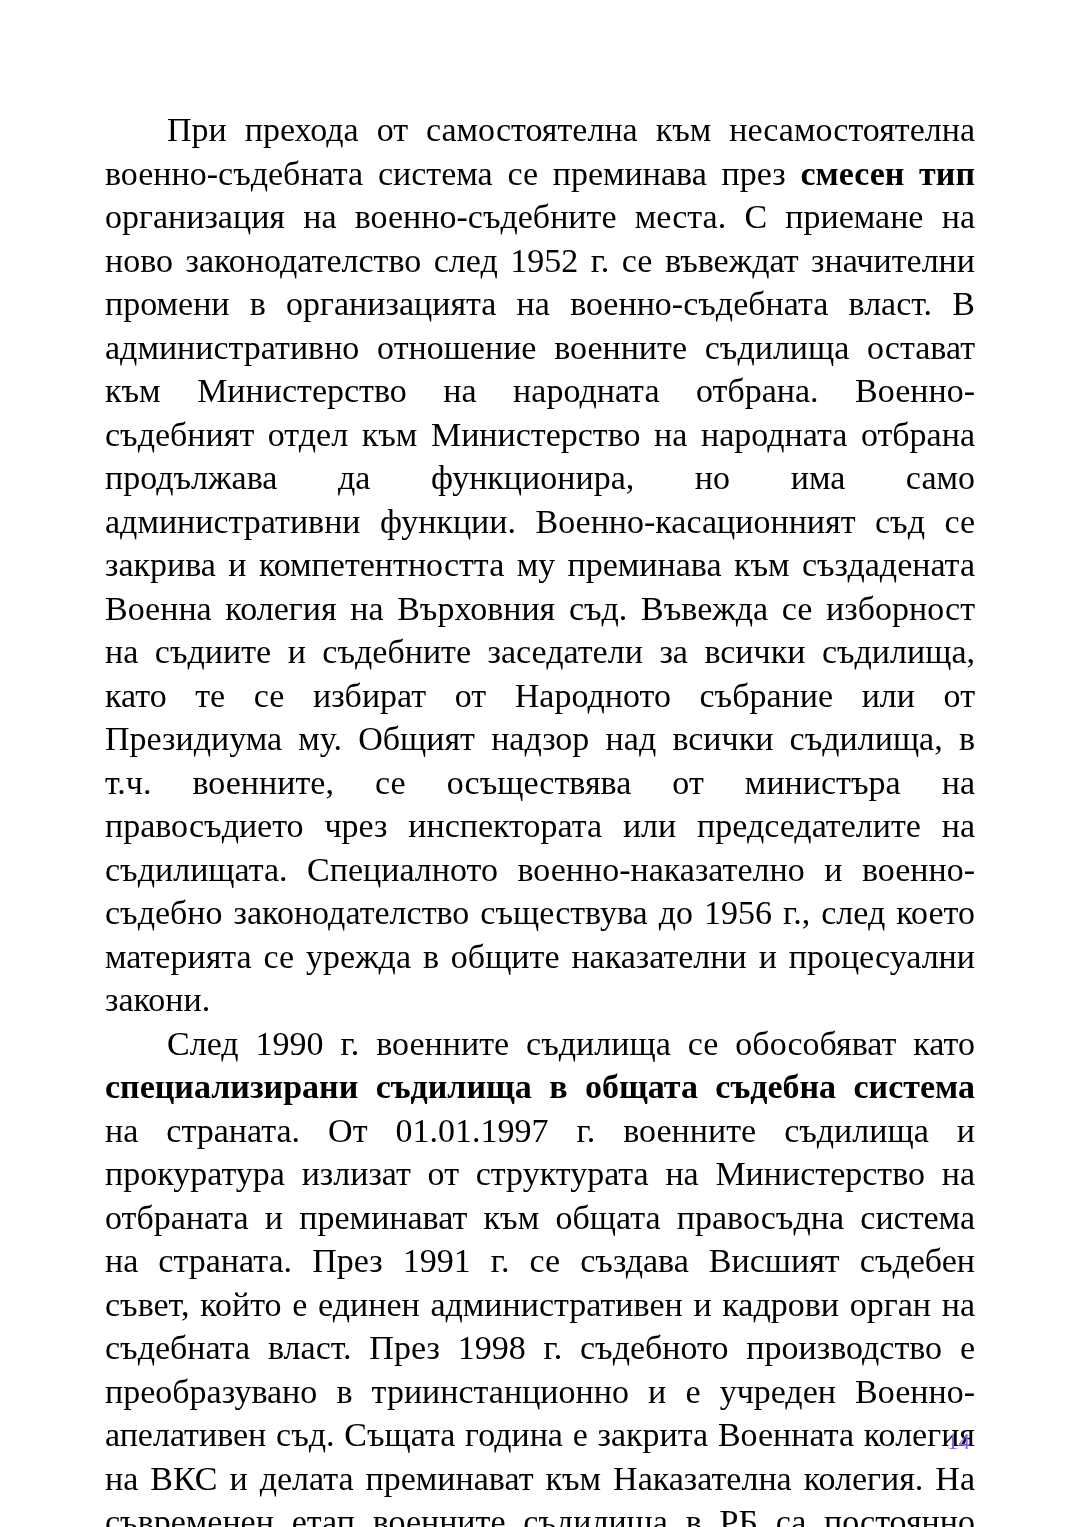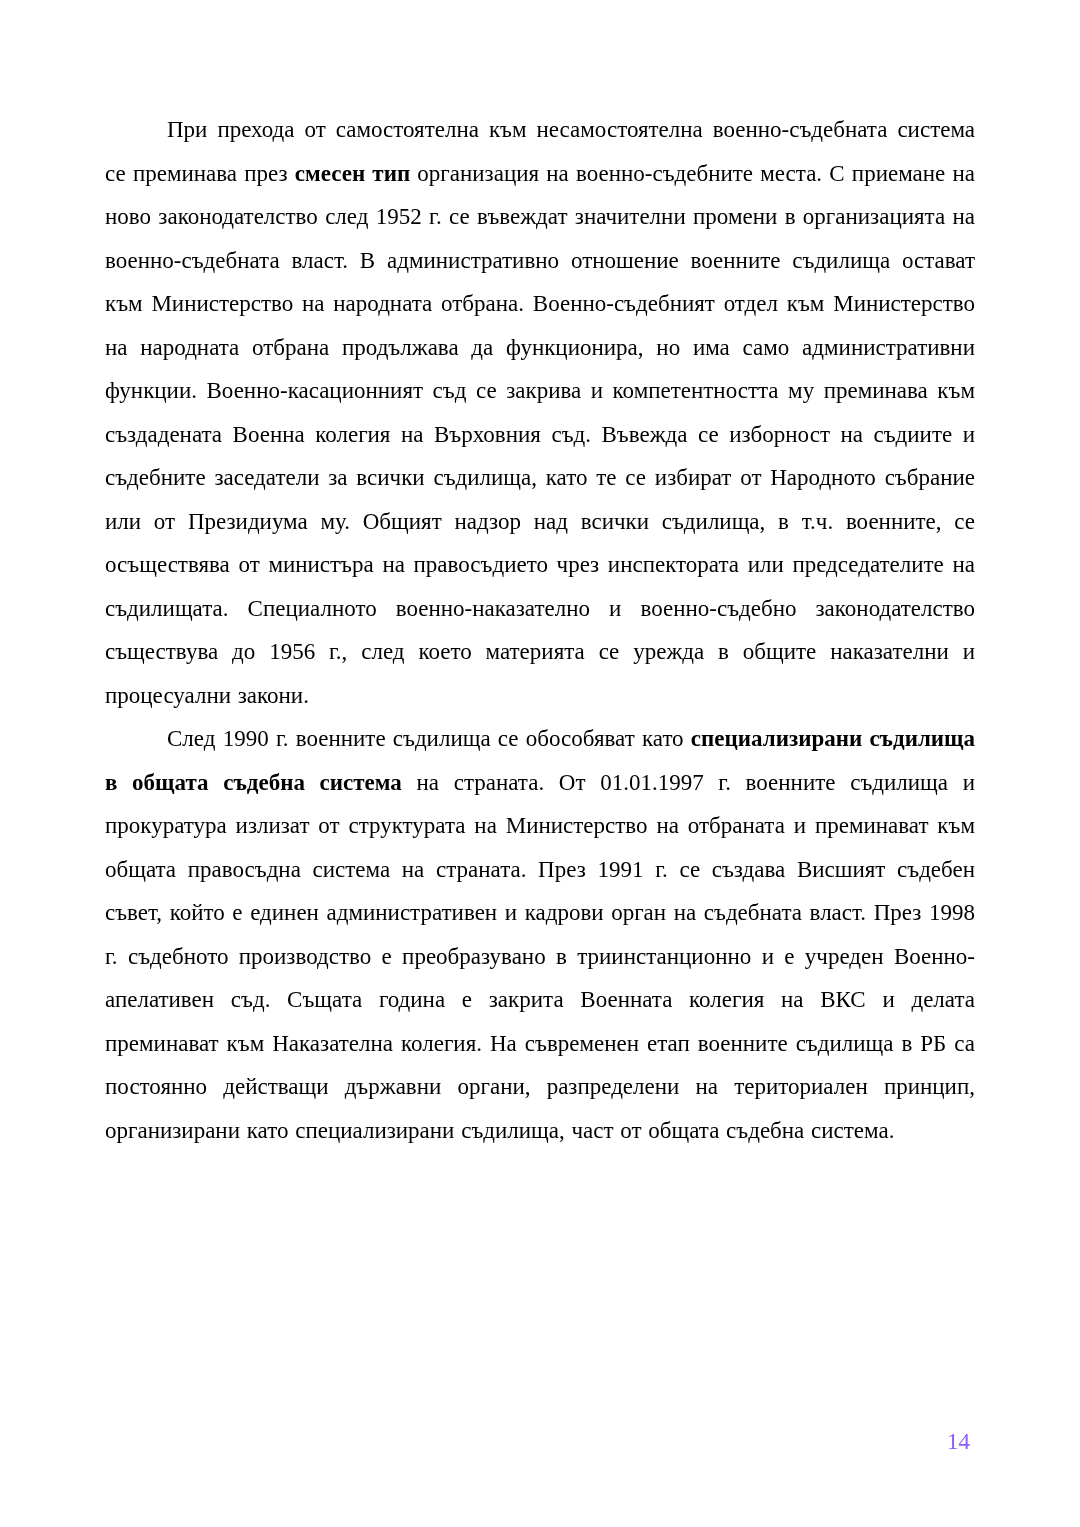--- a/index.html
+++ b/index.html
@@ -17,21 +17,21 @@
     overflow: hidden;
   }
   .content {
     position: absolute;
     left: 105px;
     top: 108px;
     width: 870px;
   }
   .para {
     margin: 0;
-    font-size: 23px;
+    font-size: 34px;
     line-height: 43.5px;
     text-align: justify;
     text-indent: 62px;
     word-spacing: 1px;
   }
   .para b {
     font-weight: bold;
   }
   .justify-last {
     text-align-last: justify;

